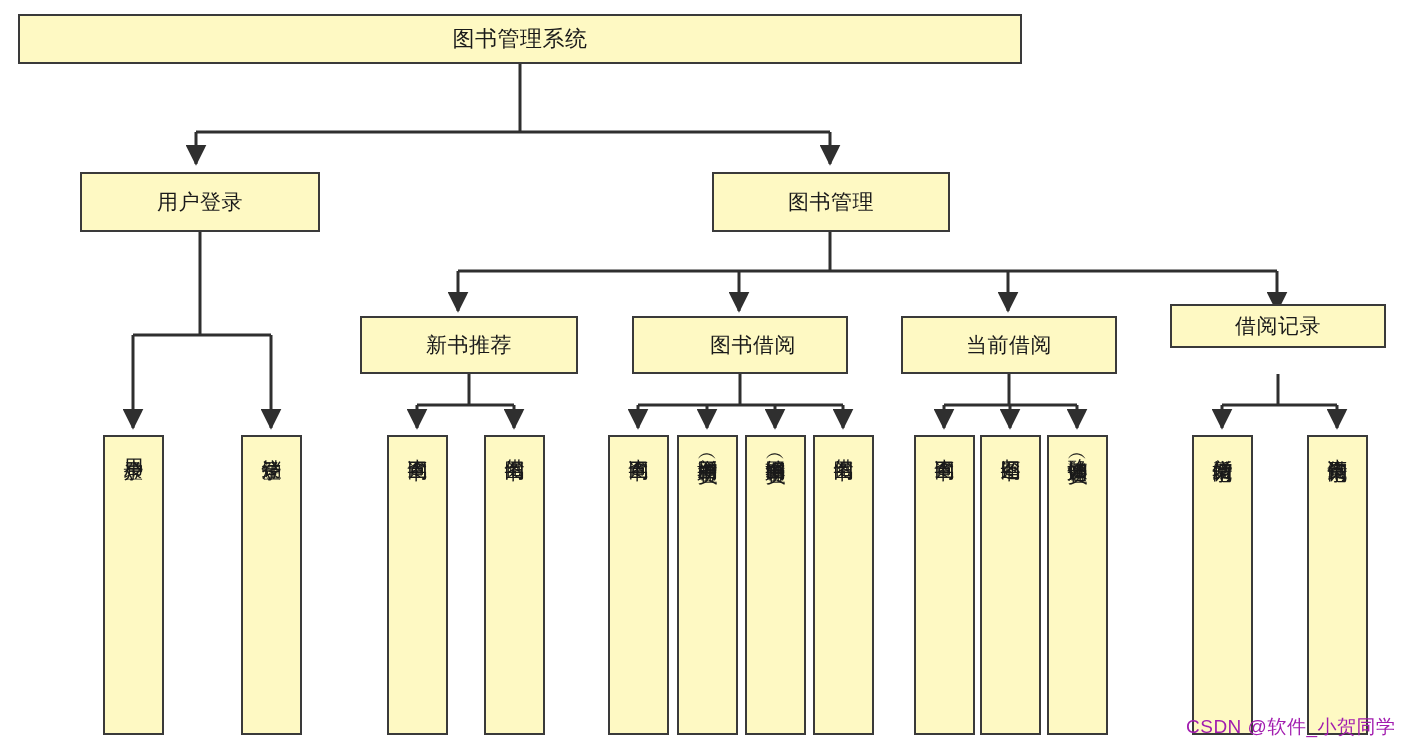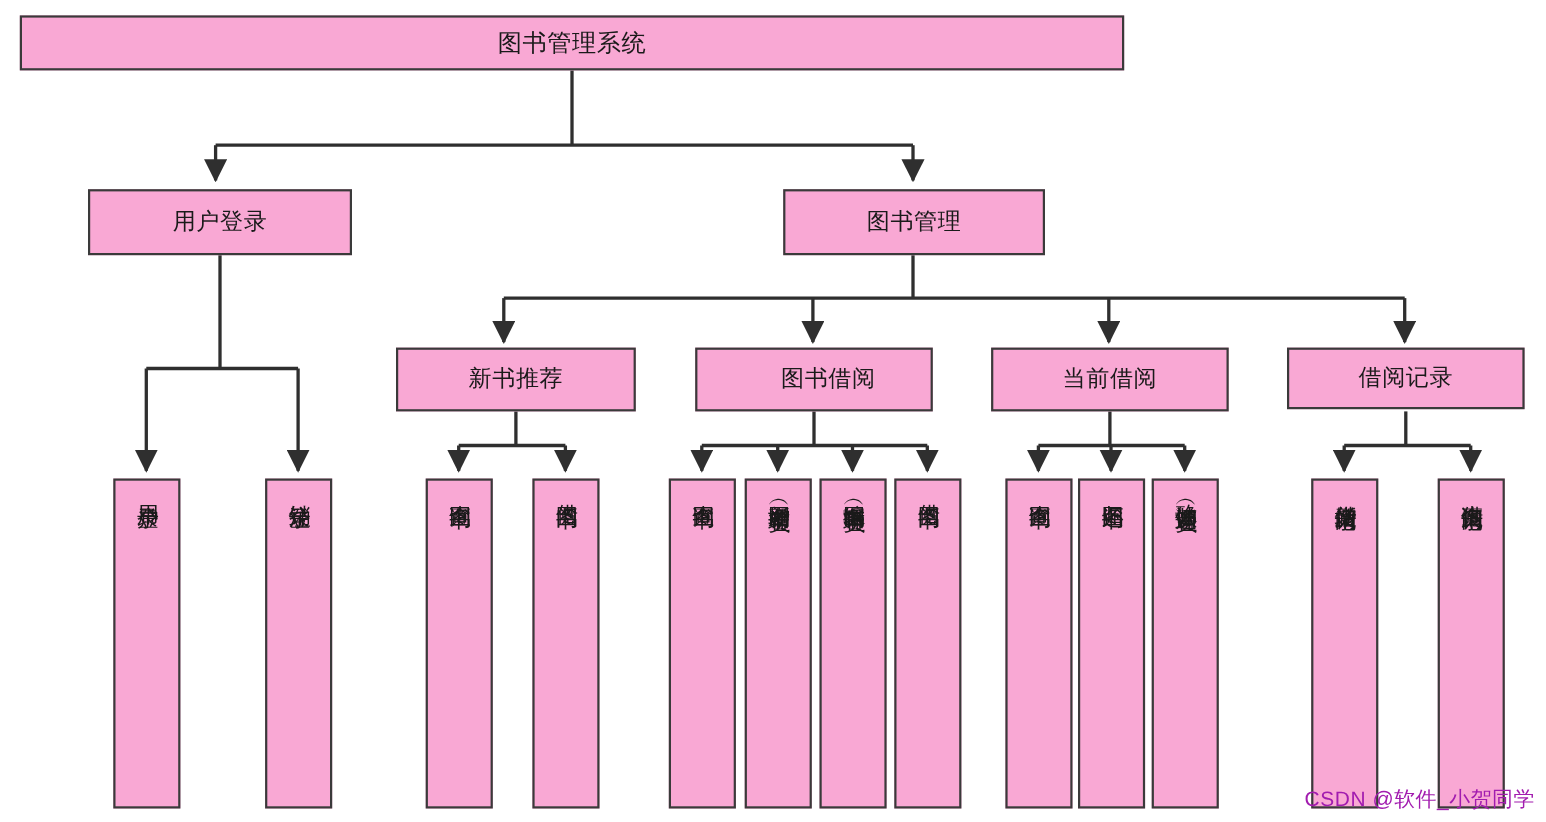--- a/index.html
+++ b/index.html
@@ -21,21 +21,21 @@
     position: absolute;
     left: 0;
     top: 0;
     width: 1405px;
     height: 747px;
     pointer-events: none;
   }
   .node {
     position: absolute;
     box-sizing: border-box;
-    background: #f9a8d4;
+    background: #fef9c3;
     border: 2px solid #3a3a3a;
     display: flex;
     align-items: center;
     justify-content: center;
     color: #1a1a1a;
   }
   .node-label {
     display: block;
     text-align: center;
     line-height: 1.18;
@@ -141,21 +141,21 @@
 
   <div class="node horiz" style="left:712px; top:172px; width:238px; height:60px;">
     <span class="node-label">图书管理</span>
   </div>
   <div class="node horiz" style="left:632px; top:316px; width:216px; height:58px;padding-left:26px;">
     <span class="node-label">图书借阅</span>
   </div>
   <div class="node horiz" style="left:901px; top:316px; width:216px; height:58px;">
     <span class="node-label">当前借阅</span>
   </div>
-  <div class="node horiz" style="left:1170px; top:316px; width:216px; height:56px;">
+  <div class="node horiz" style="left:1170px; top:304px; width:216px; height:44px;font-family:Liberation Serif, serif;">
     <span class="node-label">借阅记录</span>
   </div>
 
   <div class="node leaf" style="left:103px; top:435px; width:61px; height:300px;">
     <span class="node-label">用户登录</span>
   </div>
   <div class="node leaf" style="left:241px; top:435px; width:61px; height:300px;">
     <span class="node-label">注销登录</span>
   </div>
 

